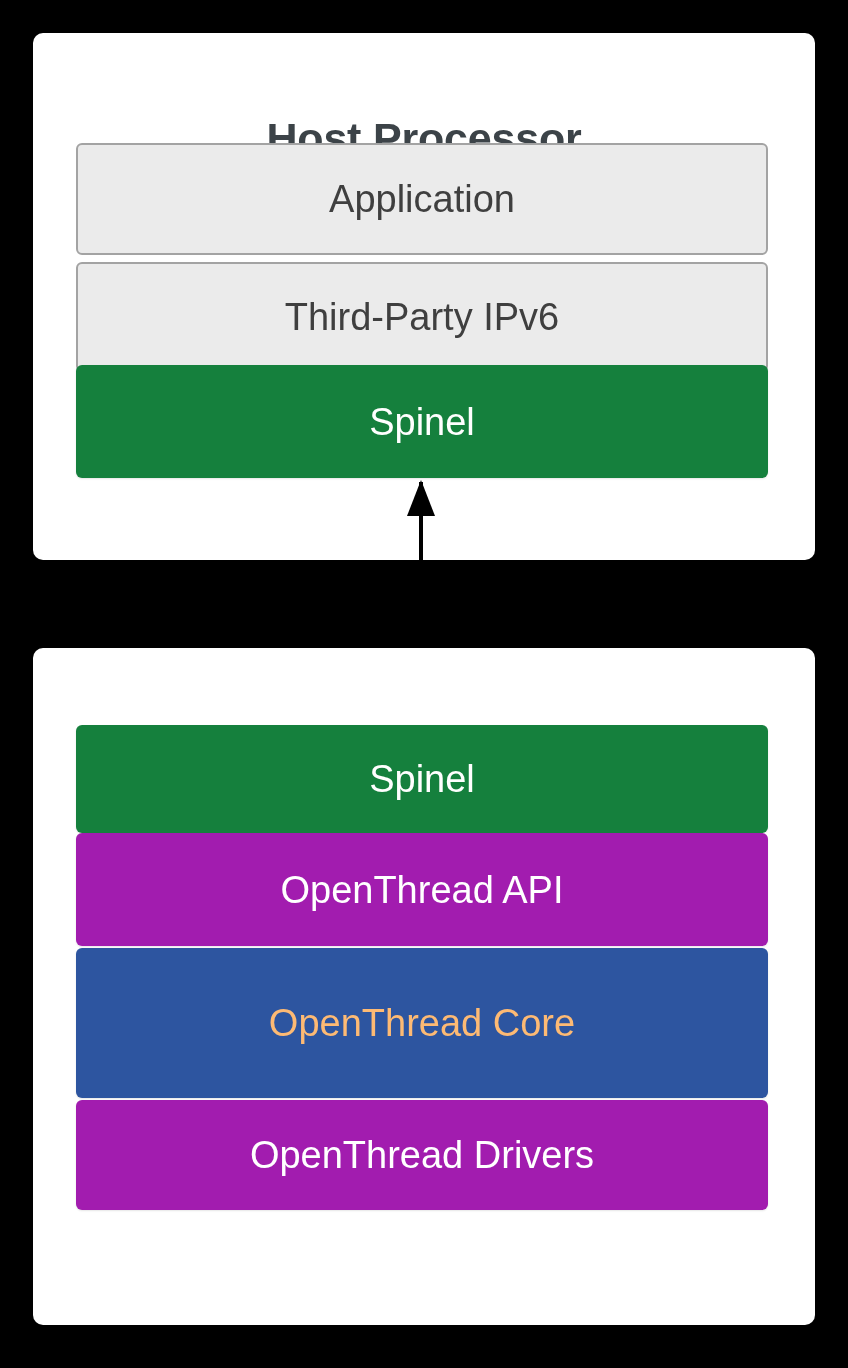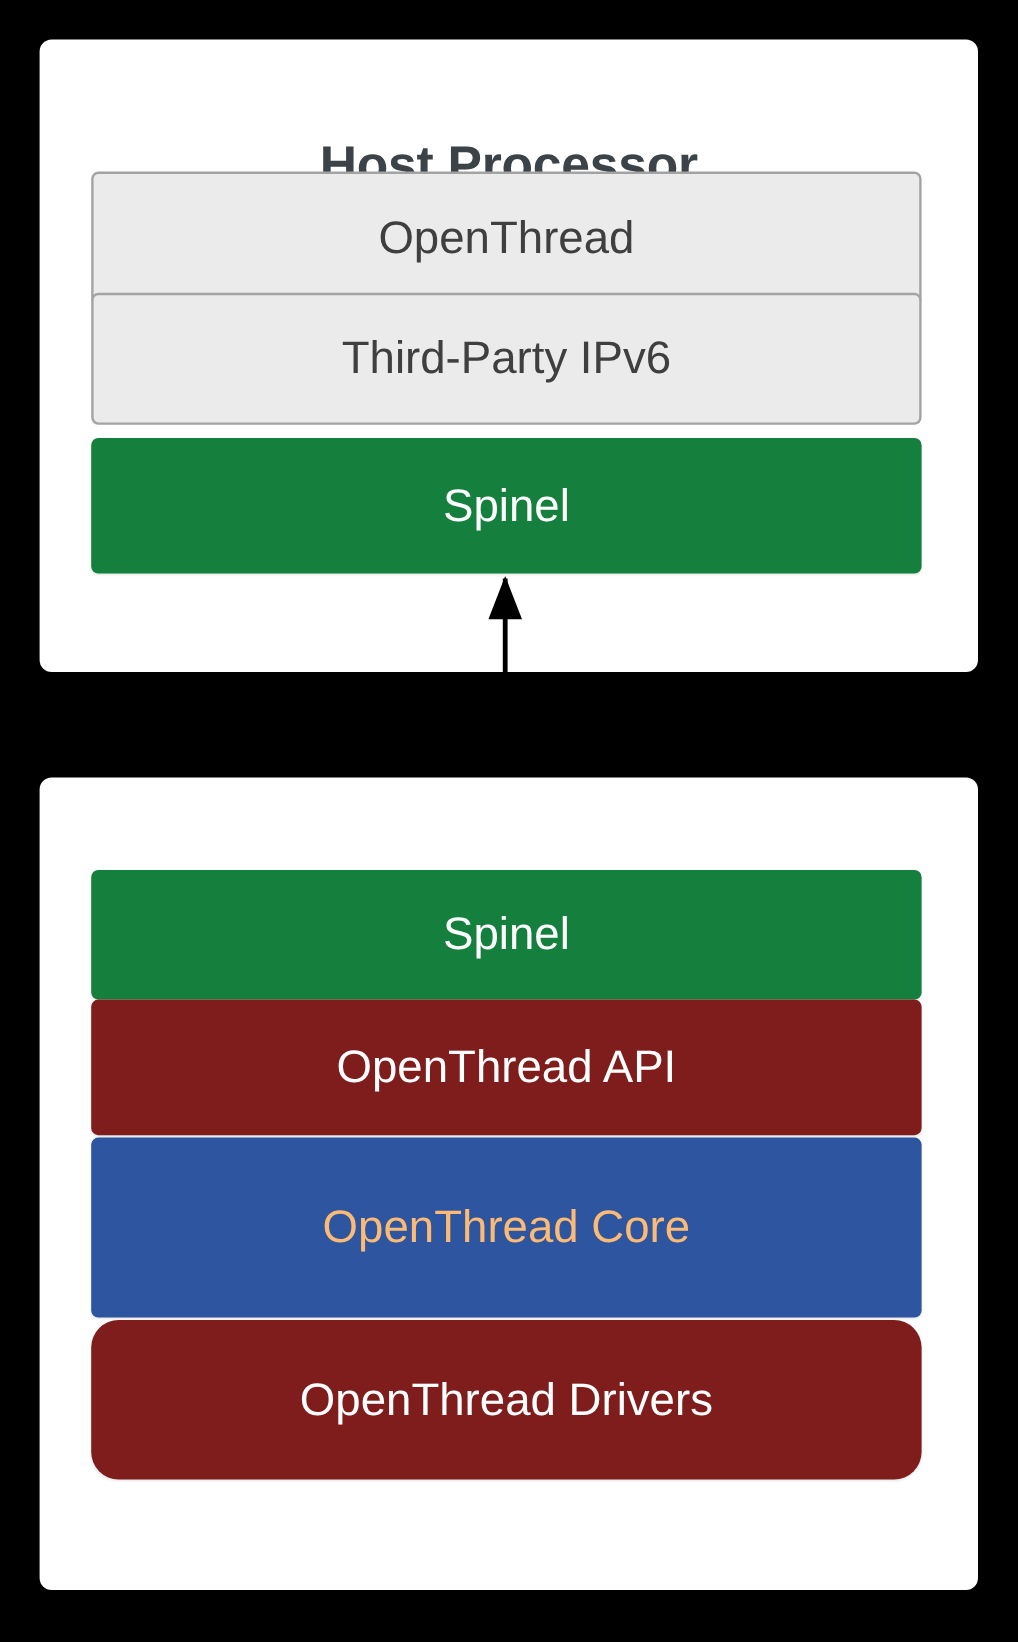--- a/index.html
+++ b/index.html
@@ -76,38 +76,38 @@
   .layer-grey {
     background: #ebebeb;
     border: 2px solid #a3a3a3;
     color: #3f3f3f;
   }
   .layer-red {
     background: #15803d;
     color: #ffffff;
   }
   .layer-cyan {
-    background: #7f1d1d;
+    background: #a21caf;
     color: #ffffff;
   }
   .layer-navy {
     background: #2d55a0;
     color: #fdba74;
   }
 
   
   #layer-application   { top: 143px; height: 112px; }
-  #layer-thirdparty    { top: 244px; height: 110px; }
+  #layer-thirdparty    { top: 262px; height: 110px; }
   #layer-spinel-host   { top: 365px; height: 113px; }
 
   
   #layer-spinel-soc    { top: 725px;  height: 108px; }
   #layer-ot-api        { top: 833px;  height: 113px; }
   #layer-ot-core       { top: 948px;  height: 150px; }
-  #layer-ot-drivers    { top: 1100px; height: 133px; border-radius: 23px; }
+  #layer-ot-drivers    { top: 1100px; height: 110px; }
 
   
   #link-arrow {
     position: absolute;
     left: 396px;
     top: 478px;
     width: 50px;
     height: 232px;
   }
 
@@ -119,21 +119,21 @@
 </head>
 <body>
 
 <div id="diagram">
 
   <div class="card" id="card-host">
     <div class="card-title" id="host-title">Host Processor</div>
   </div>
 
   <div class="layer layer-grey" id="layer-application">
-    <span>OpenThread</span>
+    <span>Application</span>
   </div>
 
   <div class="layer layer-grey" id="layer-thirdparty">
     <span>Third-Party IPv6</span>
   </div>
 
   <div class="layer layer-red" id="layer-spinel-host">
     <span>Spinel</span>
   </div>
 

